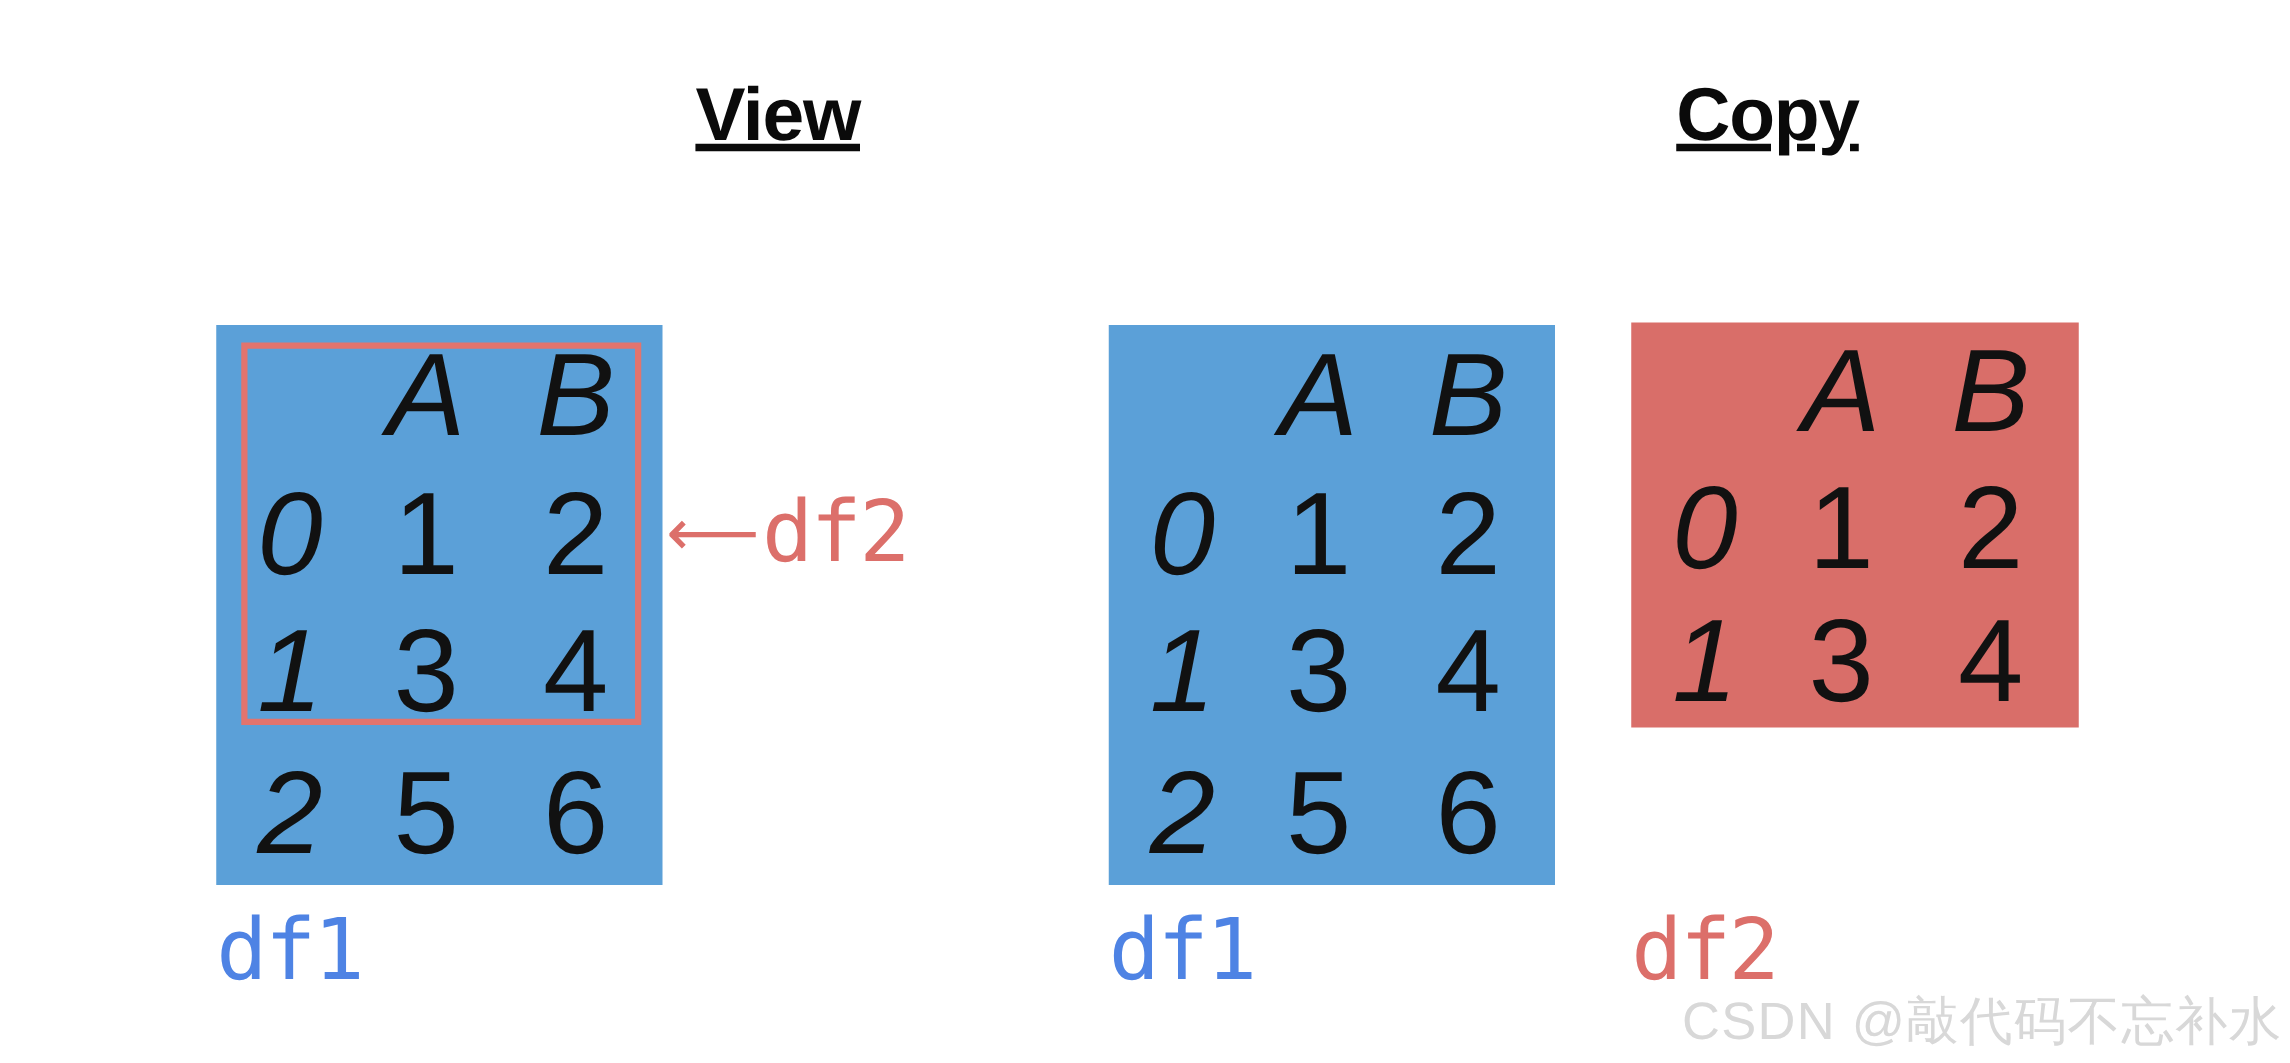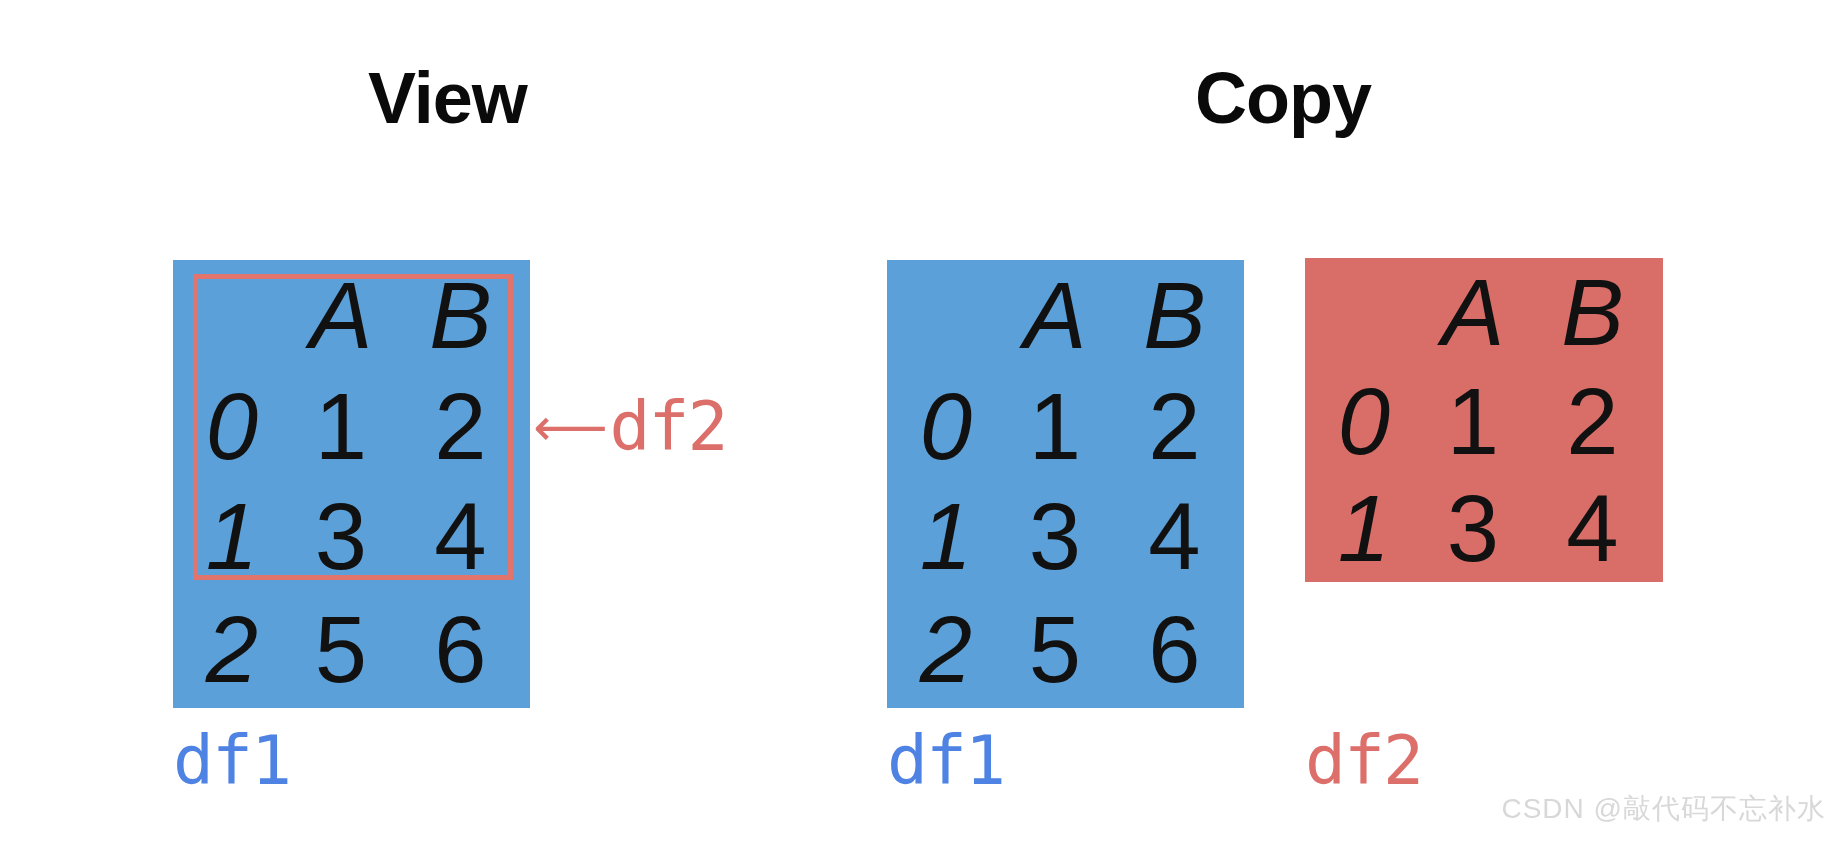--- a/index.html
+++ b/index.html
@@ -10,29 +10,30 @@
     height: 850px;
     background: #ffffff;
     overflow: hidden;
     font-family: "Liberation Sans", sans-serif;
     color: var(--text, #111);
   }
 
   .title {
     position: absolute;
     width: 320px;
-    text-align: left;
-    font-size: 72px;
+    text-align: right;
+    font-size: 60px;
     font-weight: 700;
     line-height: 1;
     color: var(--title, #0a0a0a);
     letter-spacing: -1px;
+    text-decoration: underline;
   }
   #title-view { left: 368px; top: 62px; }
-  #title-copy { left: 1195px; top: 62px; }
+  #title-copy { left: 1167px; top: 62px; }
 
   .df-table {
     position: absolute;
     display: grid;
     grid-template-columns: 118px 100px 139px;
     font-size: 94px;
     line-height: 1;
     color: var(--text, #111);
   }
   .df-table.blue { background: var(--blue-table, #5BA0D8); }
@@ -94,21 +95,21 @@
     top: 727px;
     text-align: left;
   }
   #label-view-df1 { left: 173px; width: 357px; color: var(--df1-label, #4E83E4); }
   #label-copy-df1 { left: 887px; width: 357px; color: var(--df1-label, #4E83E4); }
   #label-copy-df2 { left: 1305px; width: 358px; color: var(--df2-label, #DC6F6A); }
 
   #watermark {
     position: absolute;
     right: 6px; top: 794px;
-    font-size: 28px;
+    font-size: 42px;
     line-height: 1.1;
     color: var(--watermark, #D8D8D8);
     letter-spacing: 1px;
   }
 </style>
 </head>
 <body>
 
 <div class="canvas">
 

